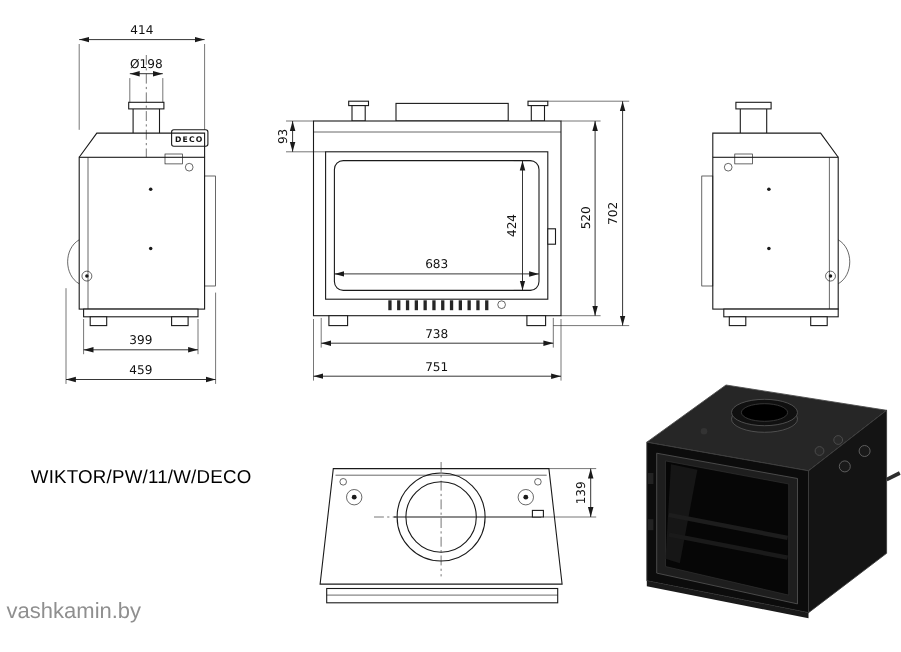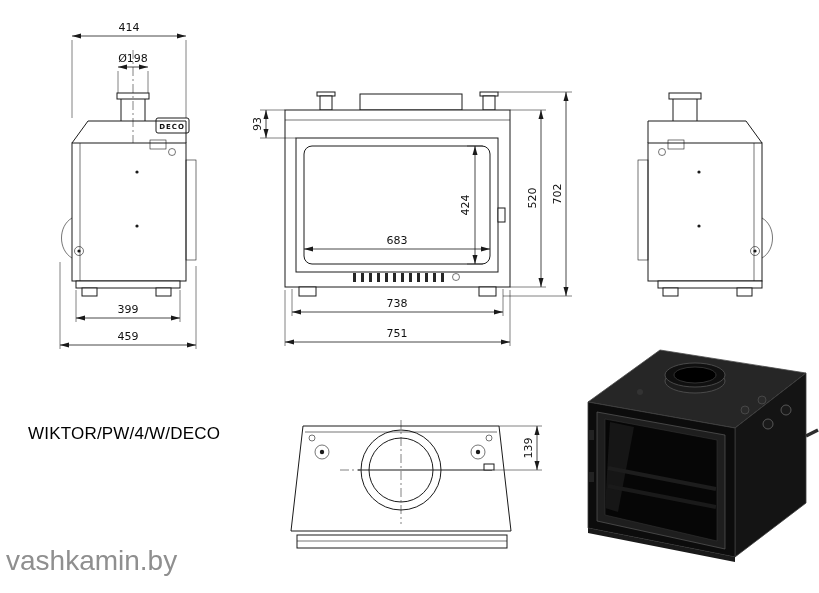--- a/index.html
+++ b/index.html
@@ -1,21 +1,21 @@
 <!DOCTYPE html>
 <html><head>
 <meta charset="utf-8">
 <style>
   html,body{margin:0;padding:0;background:#fff;}
   #canvas{position:relative;width:819px;height:593px;background:#fff;overflow:hidden;
           font-family:"DejaVu Sans",sans-serif;}
   #canvas > svg{position:absolute;left:0;top:0;}
   .model-label{position:absolute;left:28px;top:424px;font-size:17px;color:#000;
                font-family:"Liberation Sans",sans-serif;letter-spacing:.2px;}
-  .watermark{position:absolute;left:6px;top:545px;font-size:28px;color:#8f8f8f;
+  .watermark{position:absolute;left:6px;top:545px;font-size:20px;color:#8f8f8f;
              font-family:"Liberation Sans",sans-serif;}
   .ln{fill:none;stroke:#1a1a1a;stroke-width:1;}
   .lnf{fill:#fff;stroke:#1a1a1a;stroke-width:1;}
   .thin{fill:none;stroke:#1a1a1a;stroke-width:.6;}
   .dim{fill:none;stroke:#1a1a1a;stroke-width:.8;}
   .ext{fill:none;stroke:#1a1a1a;stroke-width:.55;}
   .cl{fill:none;stroke:#1a1a1a;stroke-width:.55;stroke-dasharray:9 3 2 3;}
   .dimtxt{font-family:"DejaVu Sans",sans-serif;font-size:11px;fill:#111;text-anchor:middle;}
   .decotxt{font-family:"DejaVu Sans",sans-serif;font-size:7px;font-weight:bold;fill:#111;
            text-anchor:middle;letter-spacing:1px;}
@@ -272,16 +272,16 @@
       <path d="M806,436 L818,430" stroke="#2e2e2e" stroke-width="3.5" fill="none"></path>
     </g>
     <g>
       <rect x="589" y="430" width="5" height="10" fill="#222222"></rect>
       <rect x="589" y="472" width="5" height="10" fill="#222222"></rect>
     </g>
     <path d="M588,528 L735,557 L735,562 L588,533 Z" fill="#1a1a1a"></path>
   </g>
 </svg>
 
-<div class="model-label">WIKTOR/PW/4/W/DECO</div>
+<div class="model-label">WIKTOR/PW/11/W/DECO</div>
 <div class="watermark">vashkamin.by</div>
 
 </div>
 
 </body></html>

